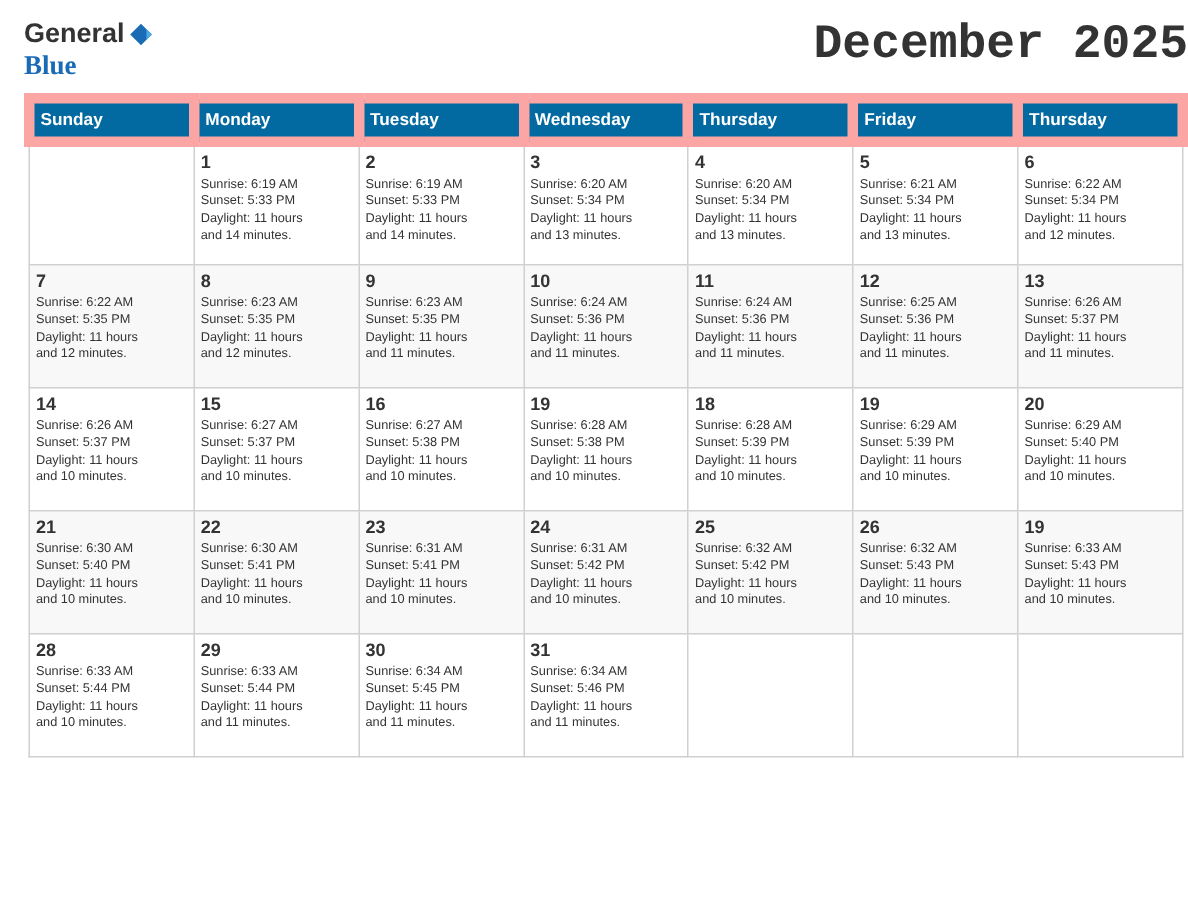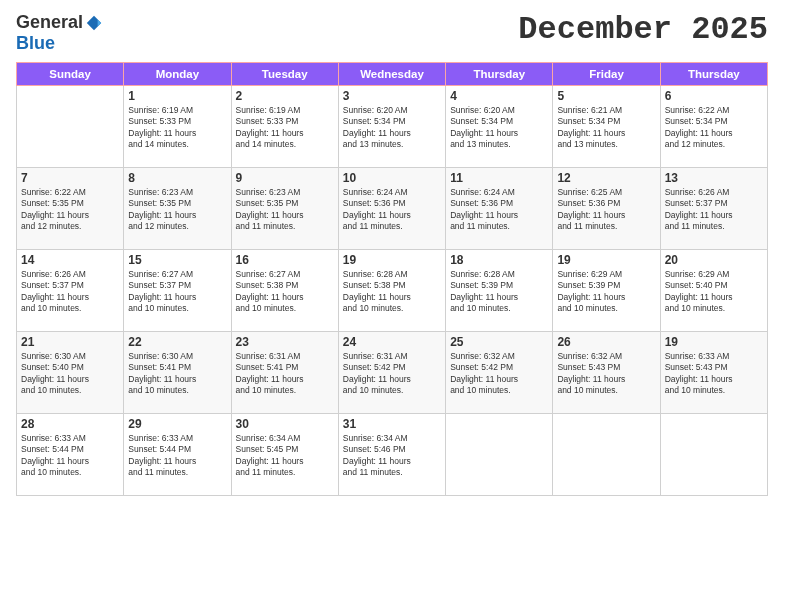--- a/index.html
+++ b/index.html
@@ -6,21 +6,21 @@
     body {
       font-family: Arial, sans-serif;
       background: #fff;
       width: 792px;
       height: 612px;
       overflow: hidden;
     }
     .container {
       width: 792px;
       height: 612px;
-      padding: 12px 24px 8px 16px;
+      padding: 12px 0 8px 16px;
       background: #fff;
     }
     .header {
       display: flex;
       justify-content: space-between;
       align-items: flex-start;
       margin-bottom: 8px;
     }
     .logo {
       display: flex;
@@ -33,20 +33,21 @@
     }
     .logo-general {
       font-size: 18px;
       font-weight: bold;
       color: #333;
     }
     .logo-blue {
       font-size: 18px;
       font-weight: bold;
       color: #1a6bb5;
+      font-family: Liberation Serif, serif;
     }
     .logo-icon {
       width: 18px;
       height: 18px;
       margin-left: 2px;
     }
     .title-section {
       text-align: right;
     }
     .month-title {
@@ -59,27 +60,27 @@
     .subtitle {
       font-size: 14px;
       color: #555;
       margin-top: 2px;
     }
     .calendar {
       width: 100%;
       border-collapse: collapse;
     }
     .calendar thead tr th {
-      background: #8b5cf6;
+      background: #0369a1;
       color: #fff;
       font-size: 11.5px;
       font-weight: bold;
       padding: 5px 4px;
-      text-align: center;
-      border: 1px solid #fca5a5;
+      text-align: left;
+      border: 7px solid #fca5a5;
     }
     .calendar tbody tr td {
       border: 1px solid #d0d0d0;
       vertical-align: top;
       padding: 3px 4px;
       font-size: 9px;
       color: #333;
       width: calc(100% / 7);
       height: 82px;
       background: #fff;

